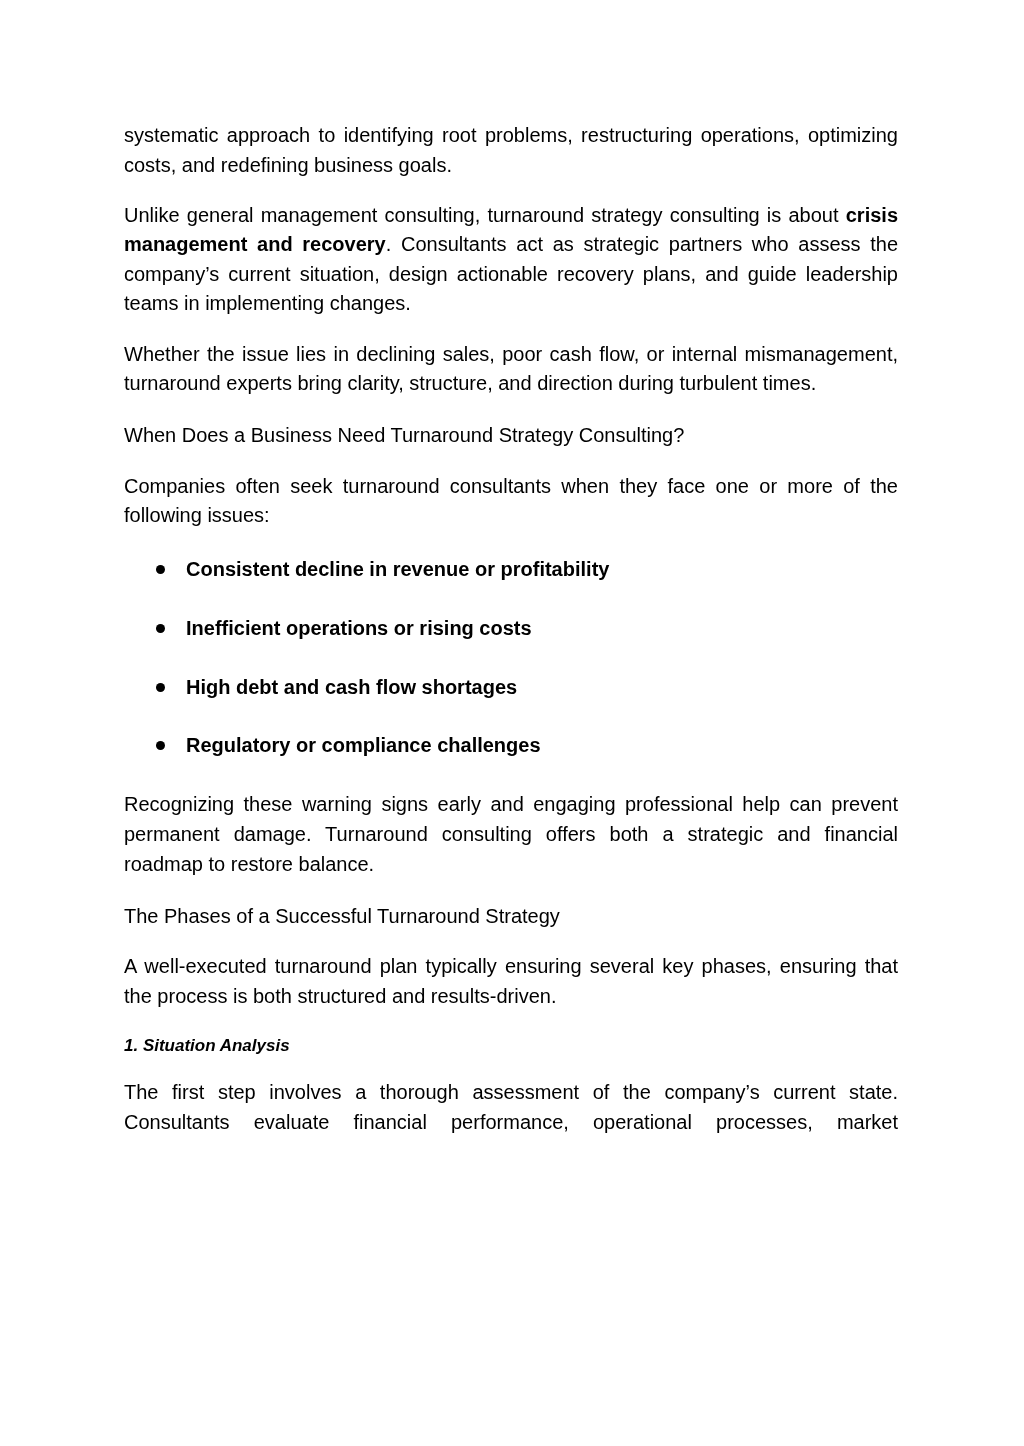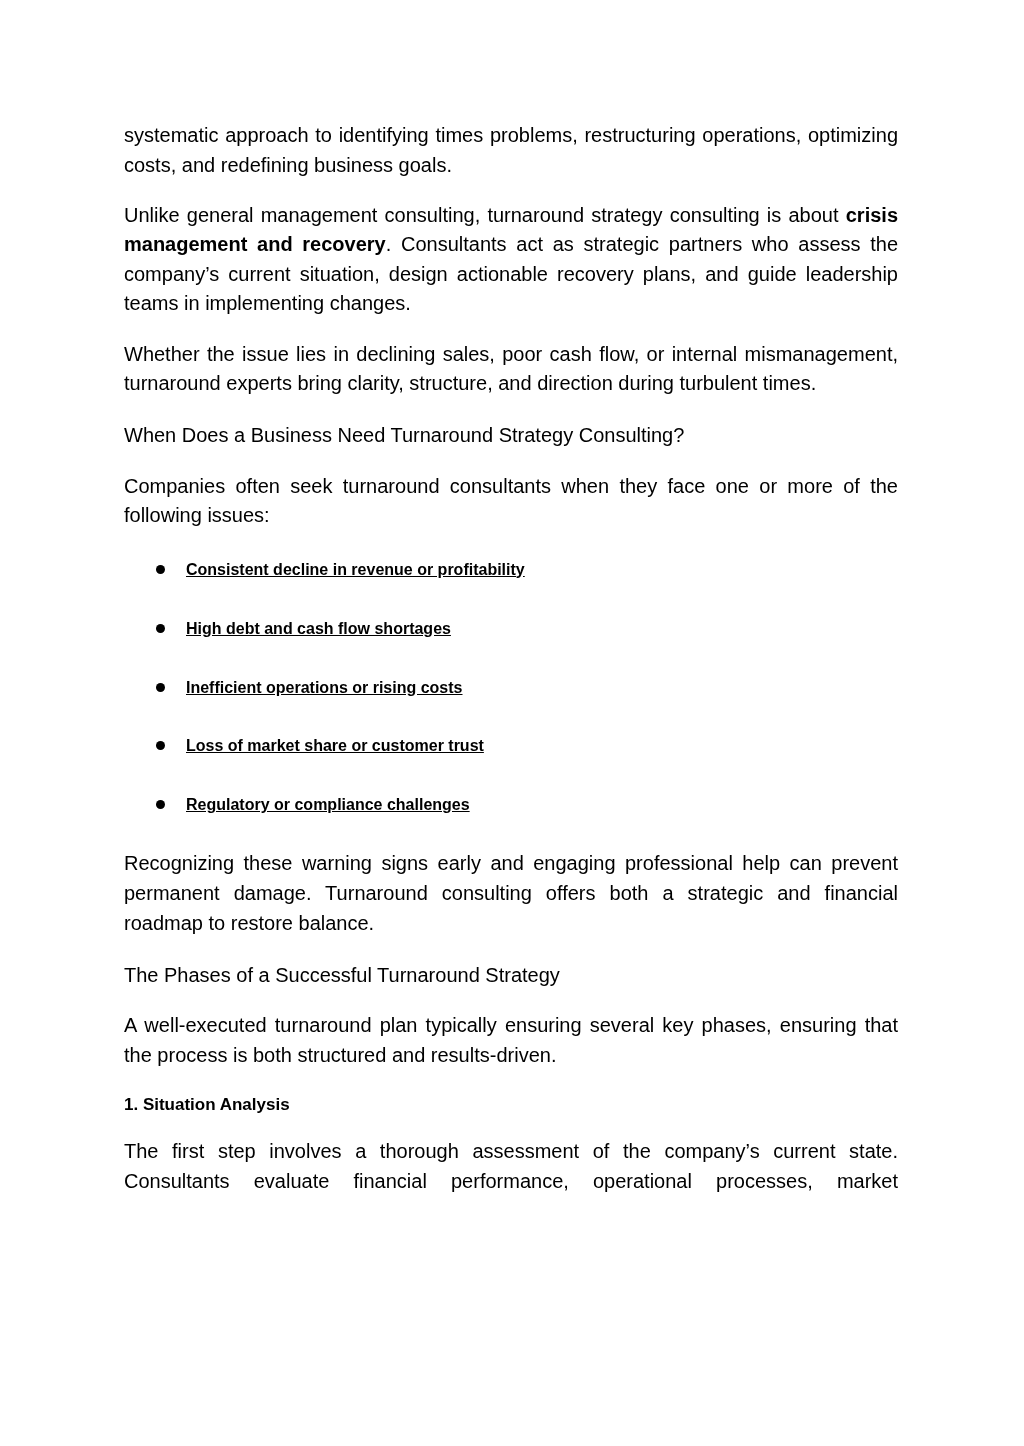--- a/index.html
+++ b/index.html
@@ -33,34 +33,34 @@
       font-weight: normal;
       margin: 0 0 21px 0;
       padding-top: 2px;
     }
     h3.subheading {
       font-size: 17px;
       line-height: 24px;
       font-weight: bold;
       margin: 0 0 20px 0;
       padding-top: 2px;
+      font-style: italic;
     }
     ul.bullets {
       list-style: none;
       margin: 0;
       padding: 0 0 0 0;
     }
     ul.bullets li {
       position: relative;
       padding-left: 62px;
-      font-size: 16px;
+      font-size: 20px;
       line-height: 29.6px;
       font-weight: bold;
       margin: 0 0 29.4px 0;
-      text-decoration: underline;
     }
     ul.bullets li .dot {
       position: absolute;
       left: 32px;
       top: 10px;
       width: 9px;
       height: 9px;
       border-radius: 50%;
       background: #000000;
     }
@@ -68,36 +68,35 @@
       padding-top: 3px;
       margin-bottom: 21px;
     }
     strong { font-weight: bold; }
   </style>
 </head>
 <body>
 
 <div class="page">
 
-  <p class="body">systematic approach to identifying times problems, restructuring operations, optimizing costs, and redefining business goals.</p>
+  <p class="body">systematic approach to identifying root problems, restructuring operations, optimizing costs, and redefining business goals.</p>
 
   <p class="body"><span>Unlike general management consulting, turnaround strategy consulting is about </span><strong>crisis management and recovery</strong><span>. Consultants act as strategic partners who assess the company’s current situation, design actionable recovery plans, and guide leadership teams in implementing changes.</span></p>
 
   <p class="body">Whether the issue lies in declining sales, poor cash flow, or internal mismanagement, turnaround experts bring clarity, structure, and direction during turbulent times.</p>
 
   <h2 class="heading">When Does a Business Need Turnaround Strategy Consulting?</h2>
 
   <p class="body">Companies often seek turnaround consultants when they face one or more of the following issues:</p>
 
   <div class="list-wrap">
     <ul class="bullets">
       <li><span class="dot"></span><span>Consistent decline in revenue or profitability</span></li>
+      <li><span class="dot"></span><span>Inefficient operations or rising costs</span></li>
       <li><span class="dot"></span><span>High debt and cash flow shortages</span></li>
-      <li><span class="dot"></span><span>Inefficient operations or rising costs</span></li>
-      <li><span class="dot"></span><span>Loss of market share or customer trust</span></li>
       <li><span class="dot"></span><span>Regulatory or compliance challenges</span></li>
     </ul>
   </div>
 
   <p class="body">Recognizing these warning signs early and engaging professional help can prevent permanent damage. Turnaround consulting offers both a strategic and financial roadmap to restore balance.</p>
 
   <h2 class="heading">The Phases of a Successful Turnaround Strategy</h2>
 
   <p class="body">A well-executed turnaround plan typically ensuring several key phases, ensuring that the process is both structured and results-driven.</p>
 

